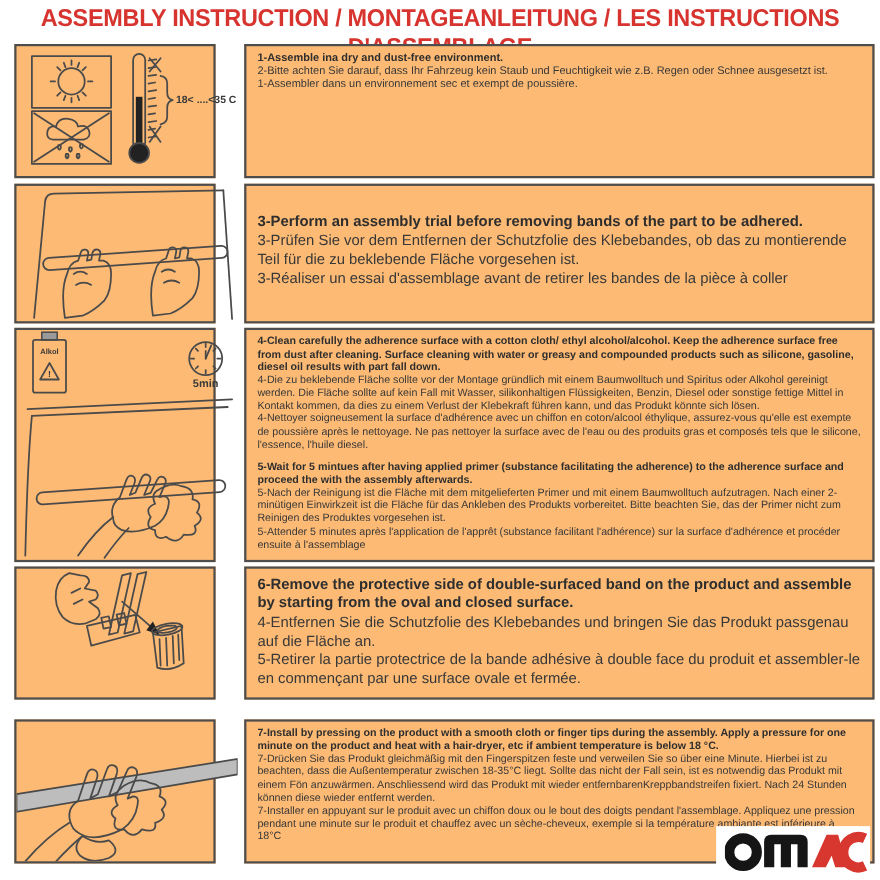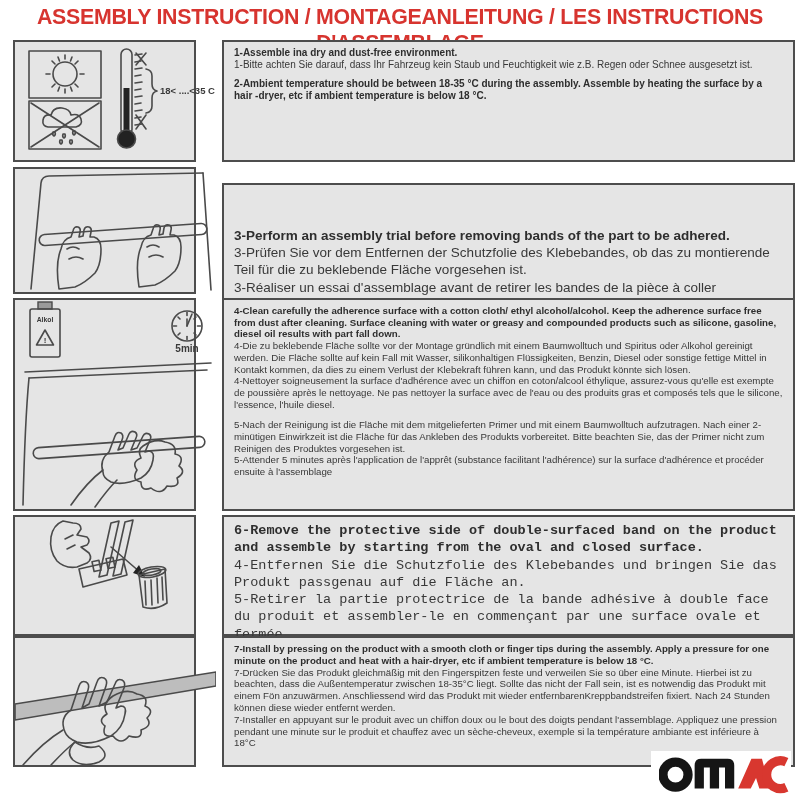--- a/index.html
+++ b/index.html
@@ -2,35 +2,35 @@
 <html><head>
 <meta charset="utf-8">
 <style>
   html,body{margin:0;padding:0;background:#fff;}
   .page{position:relative;width:800px;height:800px;background:#fff;overflow:hidden;
         font-family:"Liberation Sans","DejaVu Sans",sans-serif;color:#383838;}
   .title{position:absolute;top:4px;left:0;width:800px;text-align:center;
          font-size:22px;font-weight:800;letter-spacing:-0.3px;color:#d7342f;
          transform:scaleX(0.97);transform-origin:center;}
   .row{position:absolute;left:13px;width:784px;}
-  .cell{position:absolute;top:0;height:100%;border:2px solid #4d4d4d;background:#e5e5e5;box-sizing:border-box;}
+  .cell{position:absolute;top:0;height:100%;border:2px solid #4d4d4d;background:#fdba74;box-sizing:border-box;}
   .cell-left{left:0;width:183px;}
   .cell-right{left:209px;width:573px;padding:5px 10px;}
   .r1{top:40px;height:122px;} .r2{top:167px;height:127px;} .r3{top:298px;height:213px;}
-  .r4{top:515px;height:121px;} .r5{top:636px;height:131px;}
+  .r4{top:515px;height:121px;} .r5{top:654px;height:131px;}
   p{margin:0;}
   .t-sm p{font-size:10px;line-height:12.1px;}
   .r3 .cell-right p{font-size:9.7px;line-height:11.7px;}
   .r5 .cell-right p{font-size:9.7px;line-height:11.8px;}
   .t-lg p{font-size:13.5px;line-height:17.3px;}
   .p-en{font-weight:bold;color:#2e2e2e;}
   .step{margin-bottom:7px;}
   .r3 .step{margin-bottom:9px;}
-  .r2 .cell-right{display:flex;flex-direction:column;justify-content:flex-end;margin-top:16px;}
-  .r4 .cell-right{font-family:Liberation Mono, monospace;}
+  .r2 .cell-right{display:flex;flex-direction:column;justify-content:center;}
+  .r4 .cell-right{}
   svg{display:block;}
   .logo{position:absolute;right:9px;top:751px;background:#fff;padding:2px 0 0 8px;}
   line,path.ln,circle.ln,rect.ln,ellipse.ln,polyline.ln{stroke:#4a4a4a;fill:none;stroke-width:1.6;stroke-linecap:round;stroke-linejoin:round;}
   .fillw{fill:#fff;} .fillg{fill:#ececec;} .fillbar{fill:#bdbdbd;} .fillblk{fill:#222;stroke:none;}
   text{font-family:"Liberation Sans","DejaVu Sans",sans-serif;fill:#3a3a3a;}
 </style>
 </head>
 <body>
 
 <div class="page">
@@ -93,24 +93,24 @@
               <line x1="131" y1="73" x2="121" y2="87"></line>
           </g>
           <path class="ln" d="M131,27 q6,1 6,7 l0,8 q0,6 5,7 q-5,1 -5,7 l0,8 q0,6 -6,7"></path>
         </g>
         <text x="145" y="52" font-size="9.5" font-weight="bold">18&lt; ....&lt;35 C</text>
       </svg>
     </div>
     <div class="cell cell-right t-sm">
       <div class="step">
         <p class="p-en">1-Assemble ina dry and dust-free environment.</p>
-        <p class="p-de">1-Bitte achten Sie darauf, dass Ihr Fahrzeug kein Staub und Feuchtigkeit wie z.B. Regen oder Schnee ausgesetzt ist.</p>
-      </div>
-      <div class="step">
-        <p class="p-en">2-Ambient temperature should be between 18-35 °C  during the assembly. Assemble by heating the surface by a hair -dryer, etc if ambient temperature is below 18 °C.</p>
+        <p class="p-de">2-Bitte achten Sie darauf, dass Ihr Fahrzeug kein Staub und Feuchtigkeit wie z.B. Regen oder Schnee ausgesetzt ist.</p>
+        <p class="p-fr">1-Assembler dans un environnement sec et exempt de poussière.</p>
+      </div>
+      <div class="step">
       </div>
     </div>
   </div>
 
   <div class="row r2">
     <div class="cell cell-left">
       <svg width="201" height="123" viewBox="0 0 201 123">
         <path class="ln" d="M16,120 L26,14 Q27,7 34,7 L188,4"></path>
         <path class="ln" d="M188,4 L196,121"></path>
         <rect class="fillbar ln" x="24" y="60" width="168" height="11" rx="5.5" transform="rotate(-4 108 65)"></rect>
@@ -173,20 +173,21 @@
         </g>
       </svg>
     </div>
     <div class="cell cell-right t-sm">
       <div class="step">
         <p class="p-en">4-Clean carefully the adherence surface with a cotton cloth/ ethyl alcohol/alcohol. Keep the adherence surface free from dust after cleaning. Surface cleaning with water or greasy and compounded products such as silicone, gasoline, diesel oil results with part fall down.</p>
         <p class="p-de">4-Die zu beklebende Fläche sollte vor der Montage gründlich mit einem Baumwolltuch und Spiritus oder Alkohol gereinigt werden. Die Fläche sollte auf kein Fall mit Wasser, silikonhaltigen Flüssigkeiten, Benzin, Diesel oder sonstige fettige Mittel in Kontakt kommen, da dies zu einem Verlust der Klebekraft führen kann, und das Produkt könnte sich lösen.</p>
         <p class="p-fr">4-Nettoyer soigneusement la surface d'adhérence avec un chiffon en coton/alcool éthylique, assurez-vous qu'elle est exempte de poussière après le nettoyage. Ne pas nettoyer la surface avec de l'eau ou des produits gras et composés tels que le silicone, l'essence, l'huile diesel.</p>
       </div>
       <div class="step">
+        <p class="p-en">5-Wait for 5 mintues after having applied primer (substance facilitating the adherence) to the adherence surface and proceed the with the assembly afterwards.</p>
         <p class="p-de">5-Nach der Reinigung ist die Fläche mit dem mitgelieferten Primer und mit einem Baumwolltuch aufzutragen. Nach einer 2-minütigen Einwirkzeit ist die Fläche für das Ankleben des Produkts vorbereitet. Bitte beachten Sie, das der Primer nicht zum Reinigen des Produktes vorgesehen ist.</p>
         <p class="p-fr">5-Attender 5 minutes après l'application de l'apprêt (substance facilitant l'adhérence) sur la surface d'adhérence et procéder ensuite à l'assemblage</p>
       </div>
     </div>
   </div>
 
   <div class="row r4">
     <div class="cell cell-left">
       <svg width="201" height="117" viewBox="0 0 201 117">
         <g>

